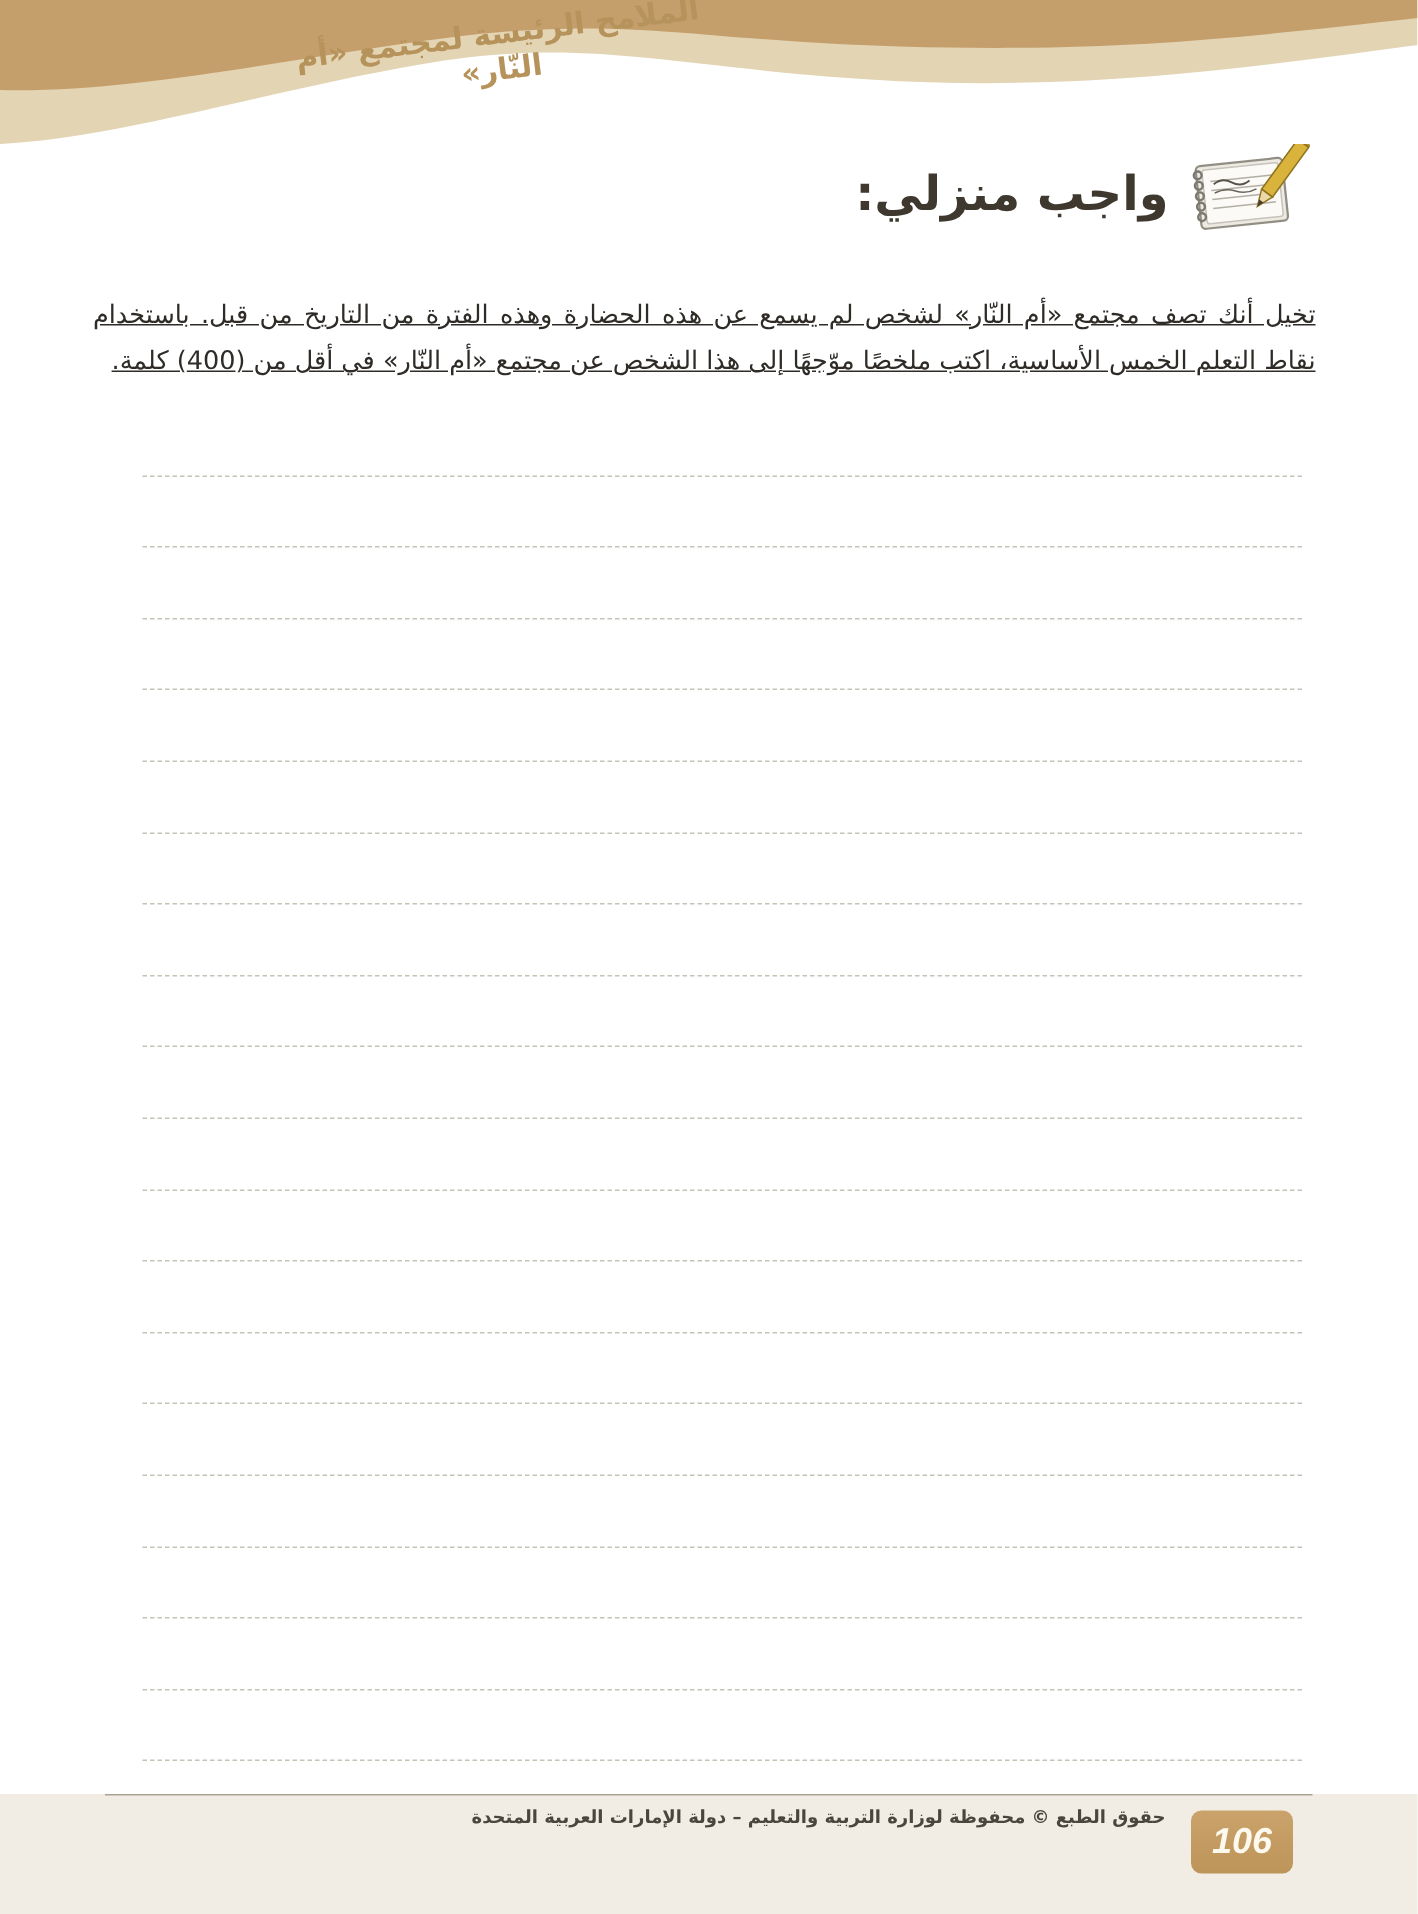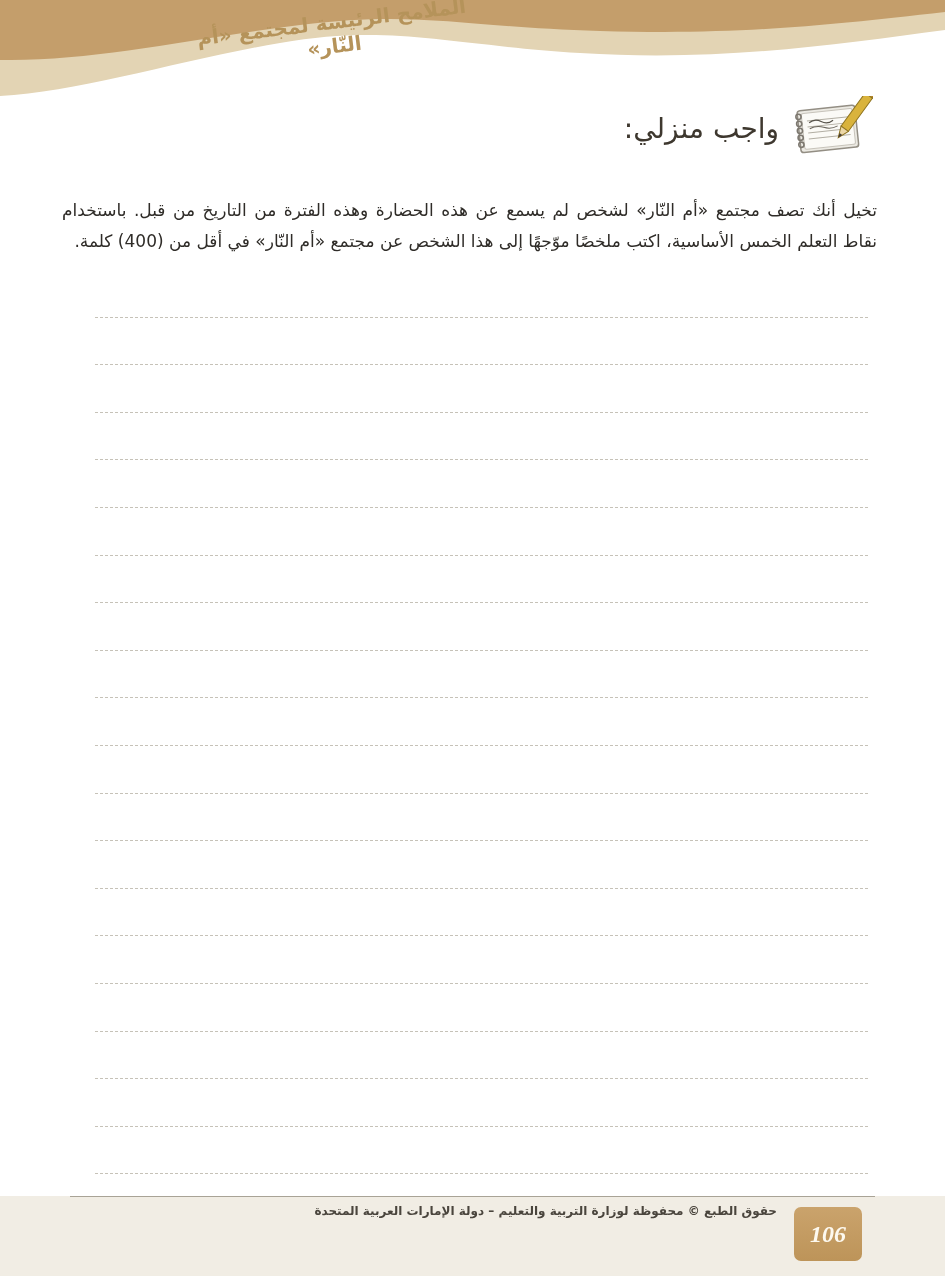--- a/index.html
+++ b/index.html
@@ -21,29 +21,29 @@
     color:#b5935a;font-weight:bold;font-size:20px;
     letter-spacing:.2px;
   }
 
   
   .hw-row{
     position:absolute;top:96px;right:72px;
     display:flex;direction:rtl;align-items:center;gap:10px;
   }
   .hw-title{
-    font-size:28px;font-weight:normal;color:#3e382f;
+    font-size:32px;font-weight:bold;color:#3e382f;
     direction:rtl;line-height:60px;text-align:right;
   }
 
   
   .instructions{
     position:absolute;top:178px;right:68px;left:62px;
     direction:rtl;text-align:justify;
-    font-size:17px;line-height:1.85;color:#2f2c28;
+    font-size:17px;line-height:1.85;color:#2f2c28;text-decoration:underline;
   }
 
   
   .writing-lines{
     position:absolute;top:270px;left:95px;width:773px;
   }
   .wline{
     height:46.6px;
     border-bottom:1px dashed #c6c2b8;
   }
@@ -63,25 +63,25 @@
     text-align:right;
   }
   .footer-copyright{
     font-size:12px;font-weight:bold;color:#4a453d;
     direction:rtl;display:block;margin-bottom:19px;
   }
   .footer-chapter{
     font-size:13px;color:#a68e67;direction:rtl;display:block;
   }
   .page-badge{
-    position:absolute;right:83px;top:1207px;width:68px;height:54px;
+    position:absolute;right:83px;top:1207px;width:68px;height:42px;
     background:linear-gradient(180deg,#caa36c,#bd9459);
     border-radius:7px;
     display:flex;align-items:center;justify-content:center;
-    color:#fdf9ef;font-family:Liberation Serif, serif;
+    color:#fdf9ef;font-family:Liberation Sans, sans-serif;
     font-style:italic;font-weight:bold;font-size:24px;
   }
 </style>
 </head>
 <body>
 
 <div class="page">
 
   <div class="wave-wrap">
     <svg width="945" height="110" viewBox="0 0 945 110">

